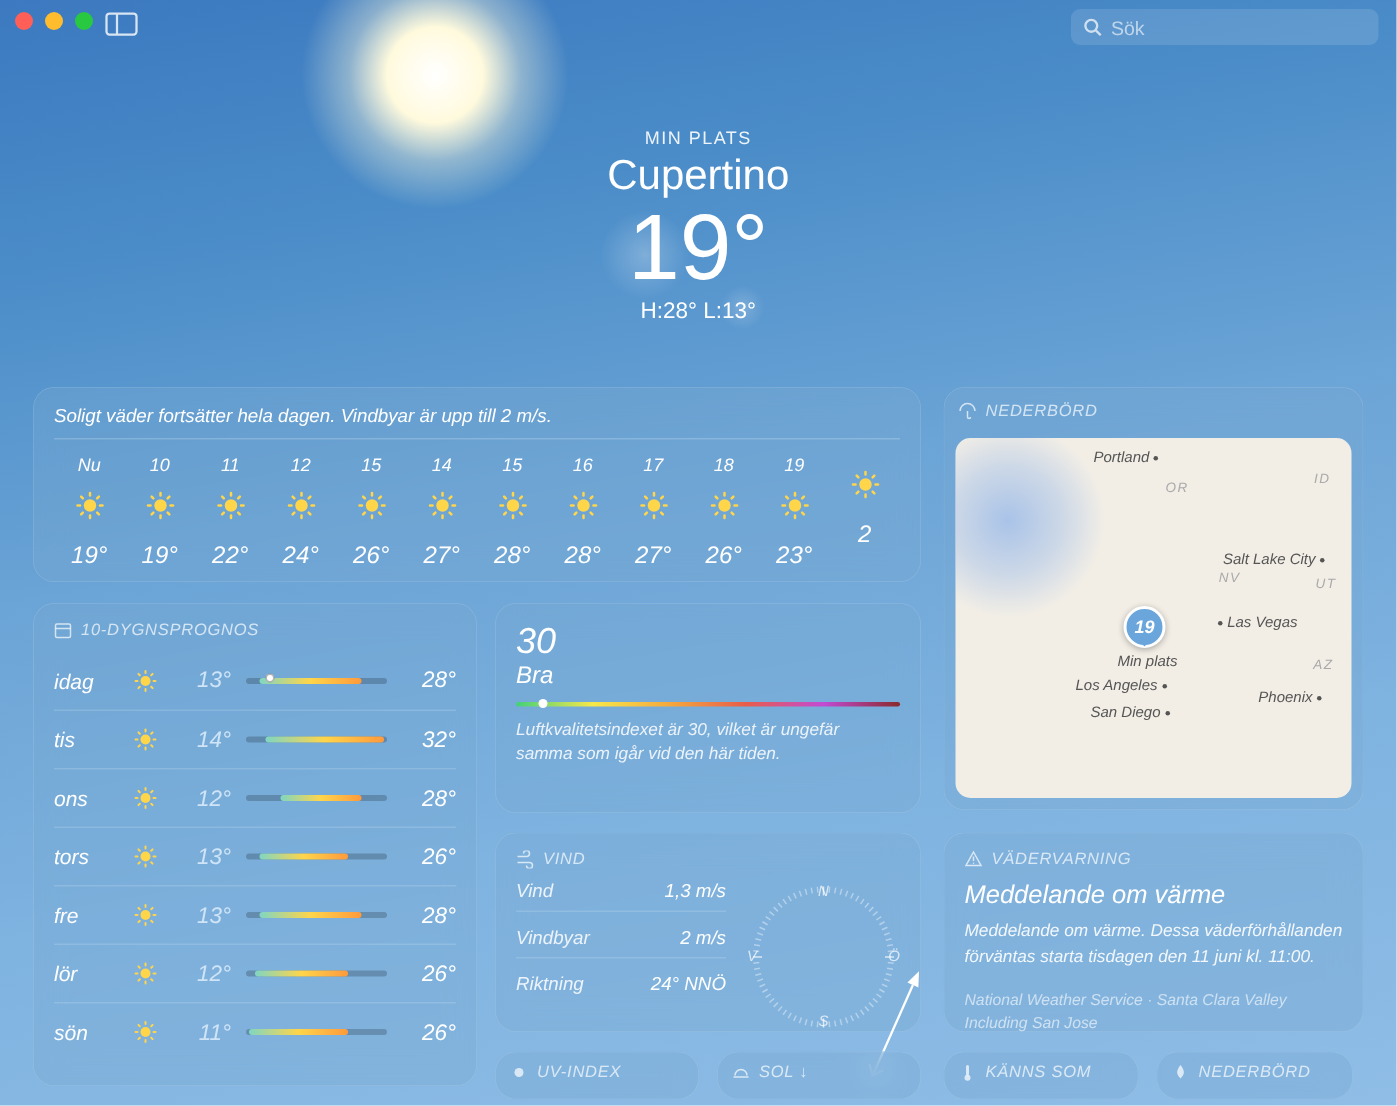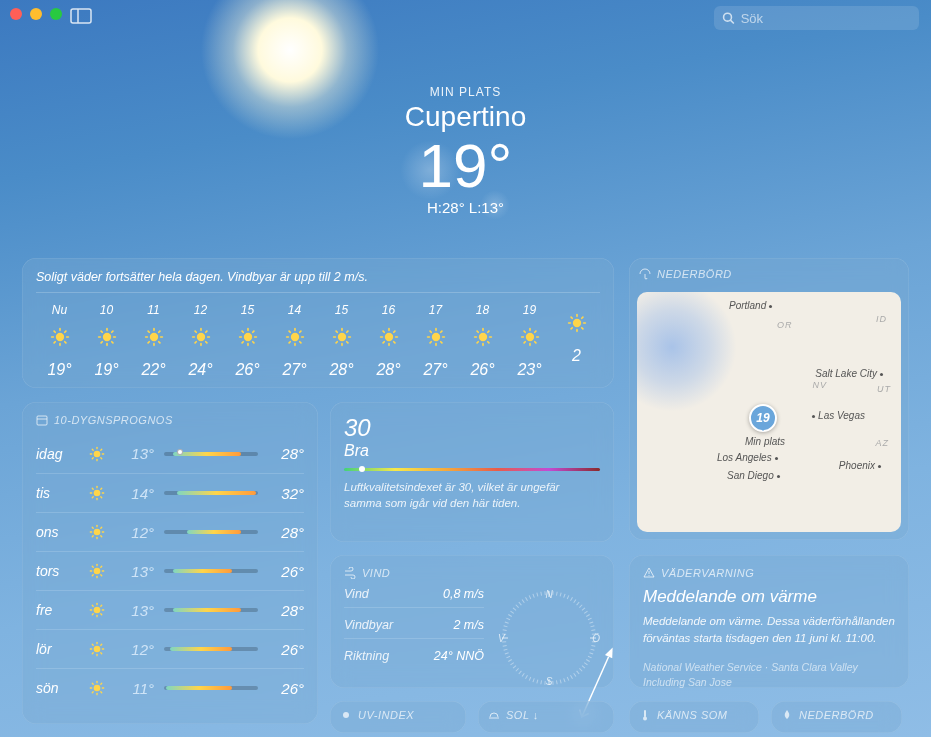--- a/index.html
+++ b/index.html
@@ -526,21 +526,21 @@
 <div class="card wind-card">
   <div class="card-head">
     <svg viewBox="0 0 12 12">
         <path d="M1 4 h6 a2 2 0 1 0 -2 -2 M1 8 h8 a2 2 0 1 1 -2 2" fill="none" stroke="rgba(255,255,255,0.7)" stroke-width="1"></path>
       </svg>
     <span>VIND</span>
   </div>
   <div class="wind-rows" id="wind-rows">
       <div class="wind-row">
         <span>Vind</span>
-        <span>0,8 m/s</span>
+        <span>1,3 m/s</span>
       </div>
       <div class="wind-row">
         <span>Vindbyar</span>
         <span>2 m/s</span>
       </div>
       <div class="wind-row">
         <span>Riktning</span>
         <span>24° NNÖ</span>
       </div>
     </div>

